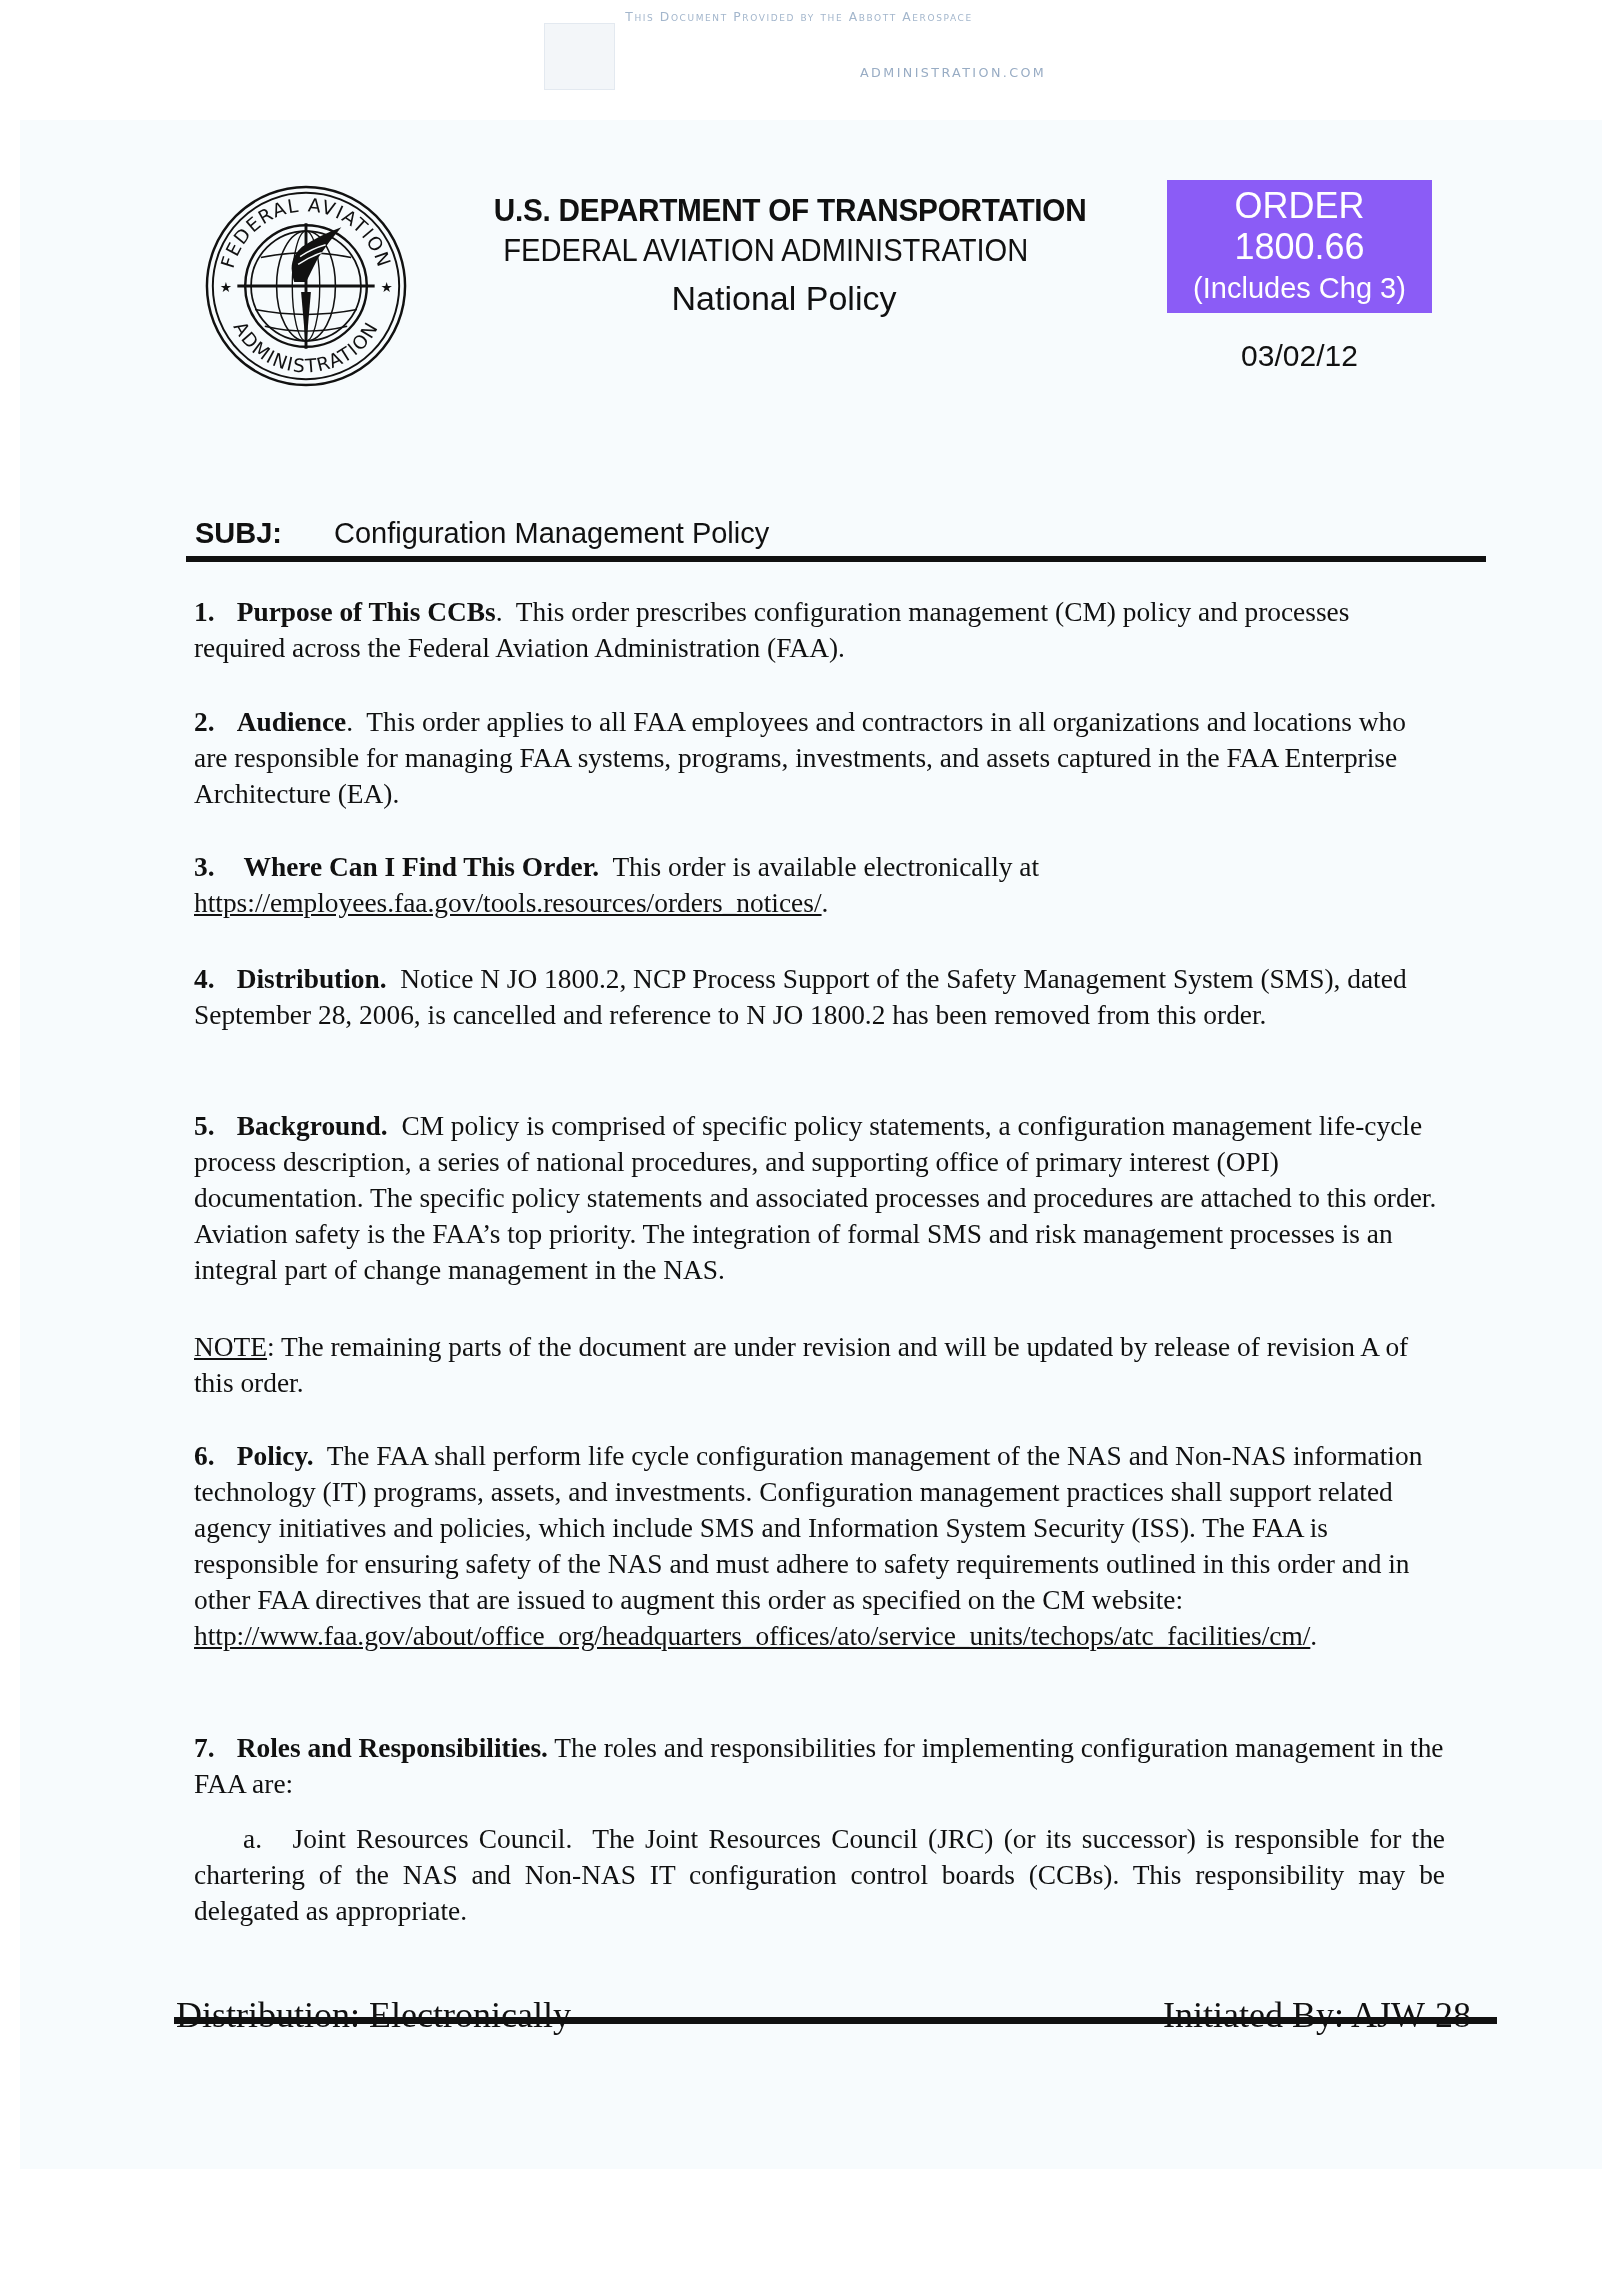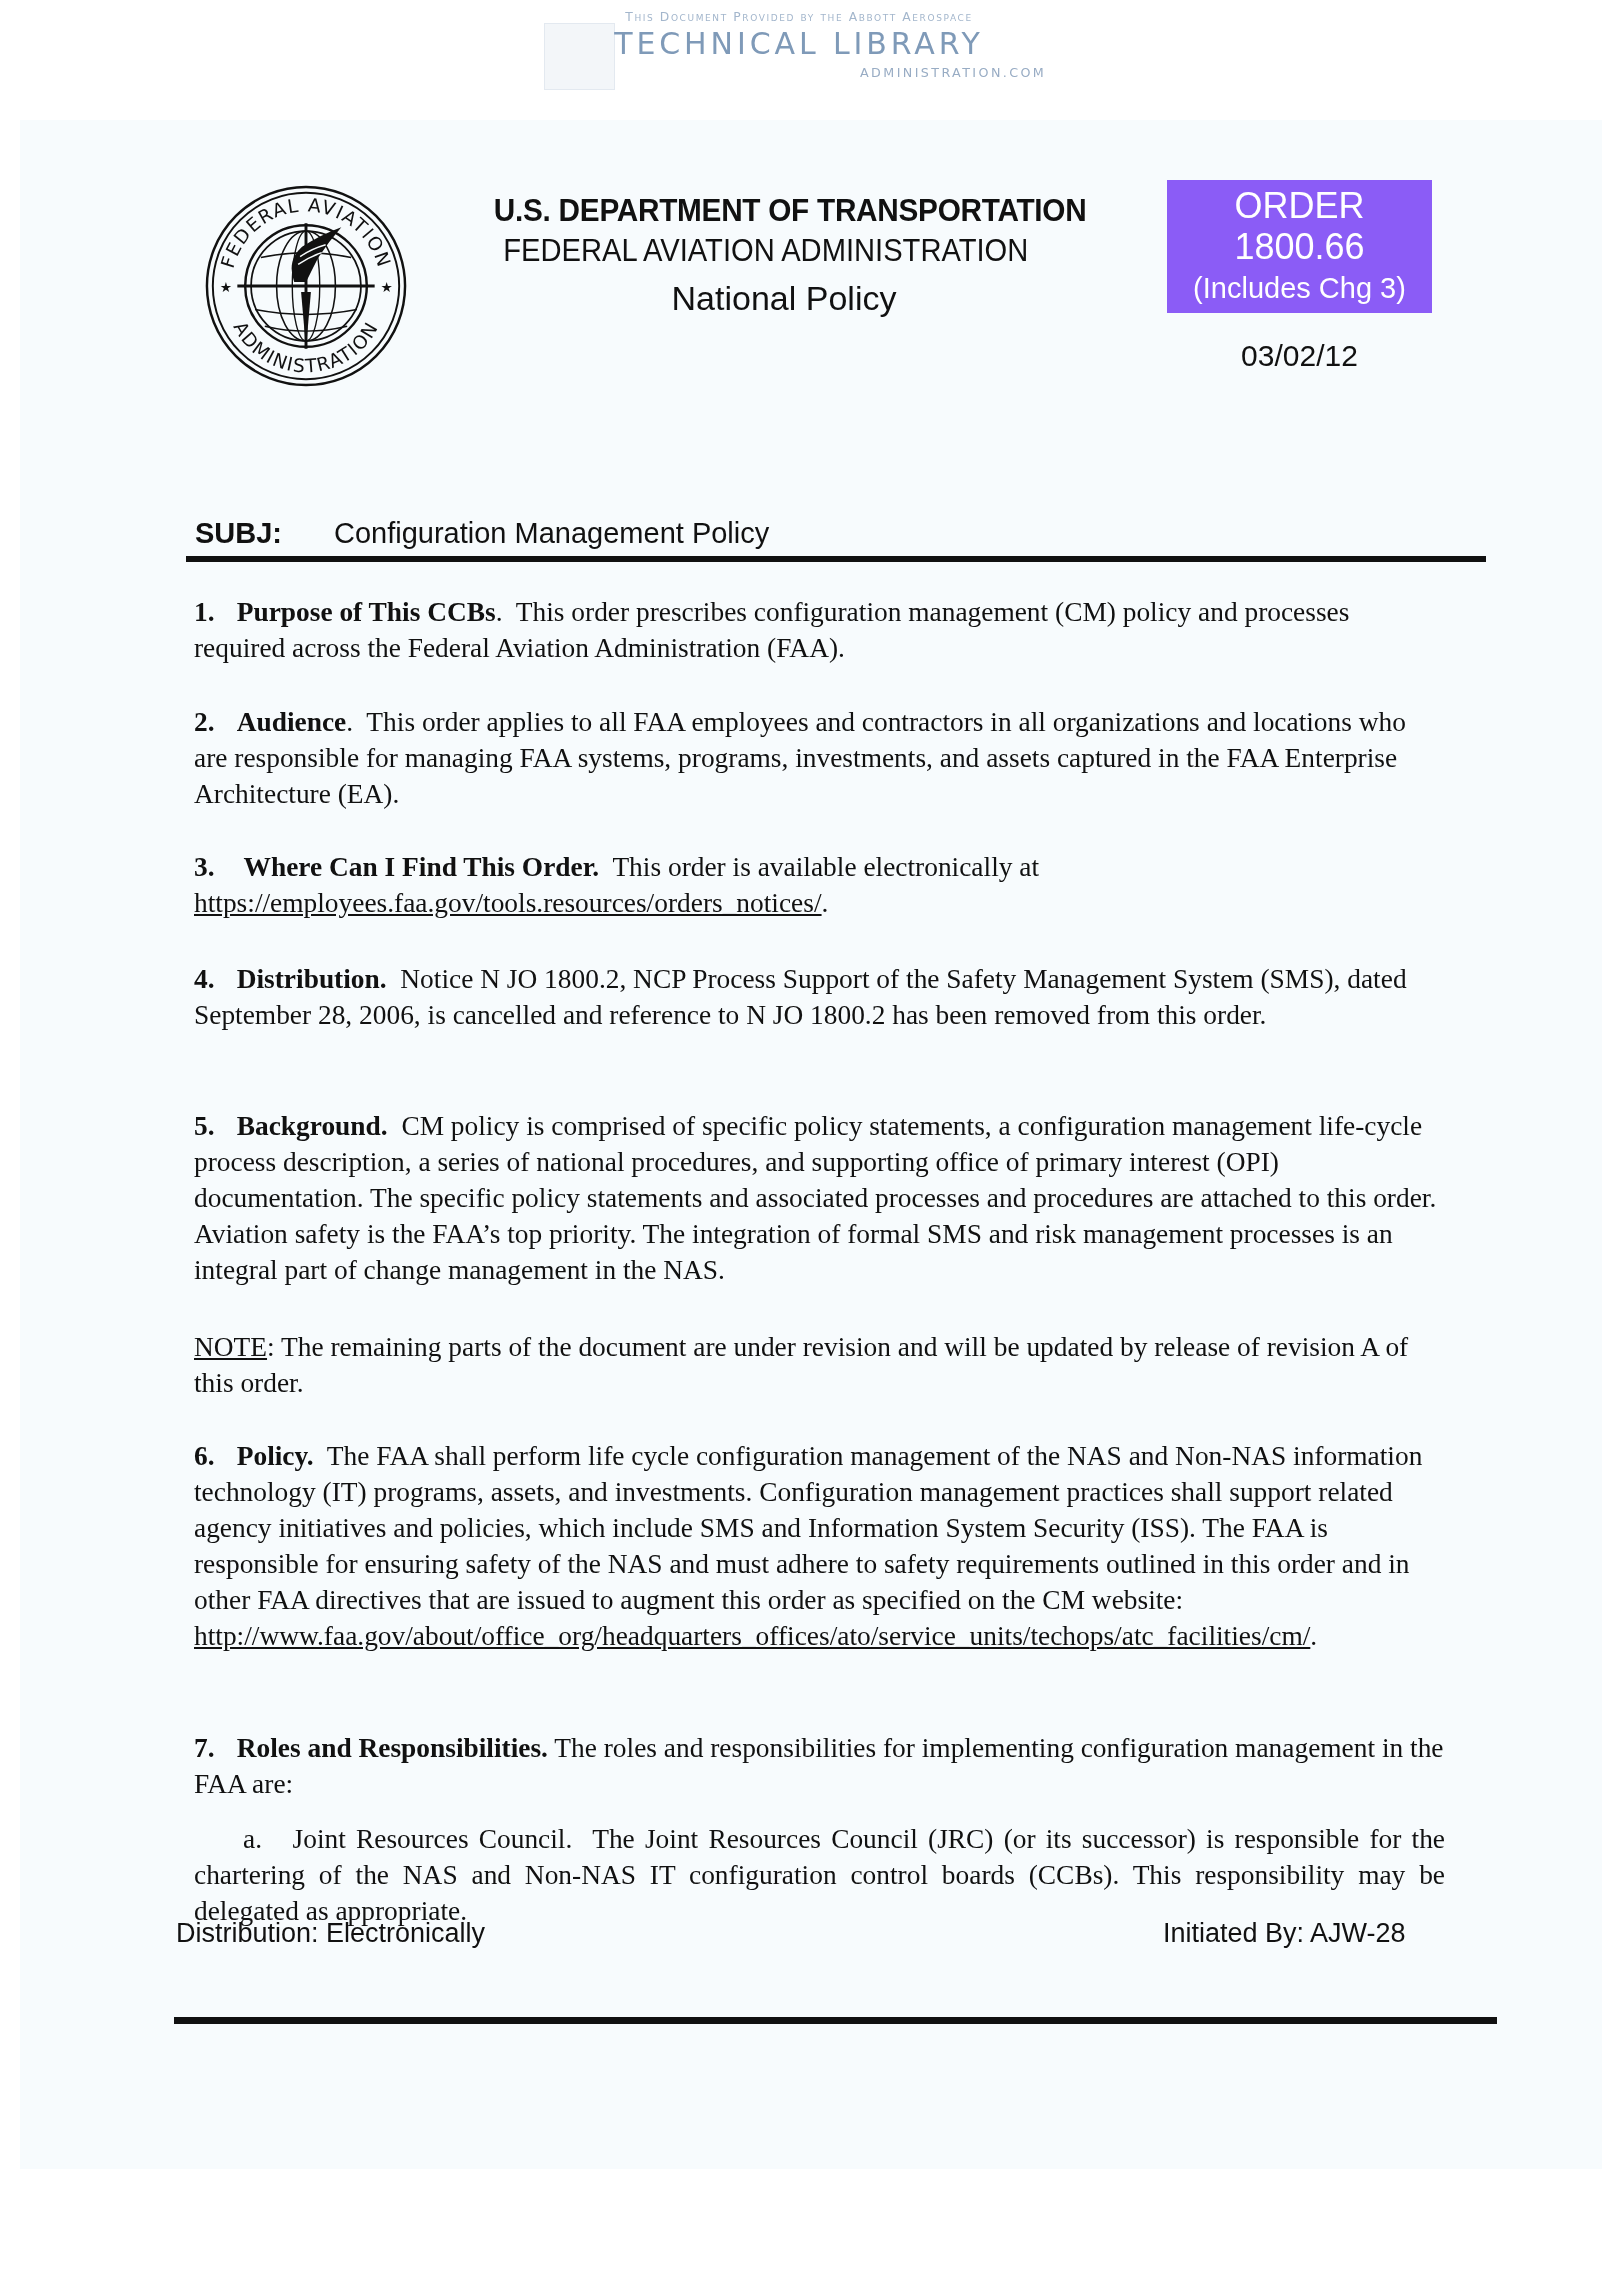--- a/index.html
+++ b/index.html
@@ -63,33 +63,32 @@
     font-size: 27.4px; line-height: 36px; color: #111;
   }
   .body-text p { margin: 0; }
   .b { font-weight: bold; }
   .num { display: inline-block; min-width: 29px; }
   .link { text-decoration: underline; color: #111; cursor: pointer; }
   .justify { text-align: justify; text-align-last: left; }
 
   .rule-bottom { position: absolute; left: 174px; top: 2017px; width: 1323px; height: 6.9px; background: #111; }
   .footer {
-    position: absolute; top: 1918px; font-family: Liberation Sans, sans-serif;
-    font-size: 27px; white-space: nowrap;
+    position: absolute; top: 1994px; font-family: Liberation Serif, serif;
+    font-size: 36px; white-space: nowrap;
   }
   .footer-left { left: 176px; }
   .footer-right { left: 1163px; }
 </style>
 </head>
 <body>
 
 <div class="watermark">
   <div class="wm-box"></div>
   <div class="wm-line1">This Document Provided by the Abbott Aerospace</div>
-  <div class="wm-line2">TECHNICAL LIBRARY</div>
   <div class="wm-line3">ADMINISTRATION.COM</div>
 </div>
 
 <div class="page"></div>
 
 <svg class="seal" viewBox="0 0 208 208">
   <defs>
     <path id="arcTop" d="M 28 104 A 76 76 0 0 1 180 104"></path>
     <path id="arcBot" d="M 22 110 A 82 82 0 0 0 186 110"></path>
   </defs>

